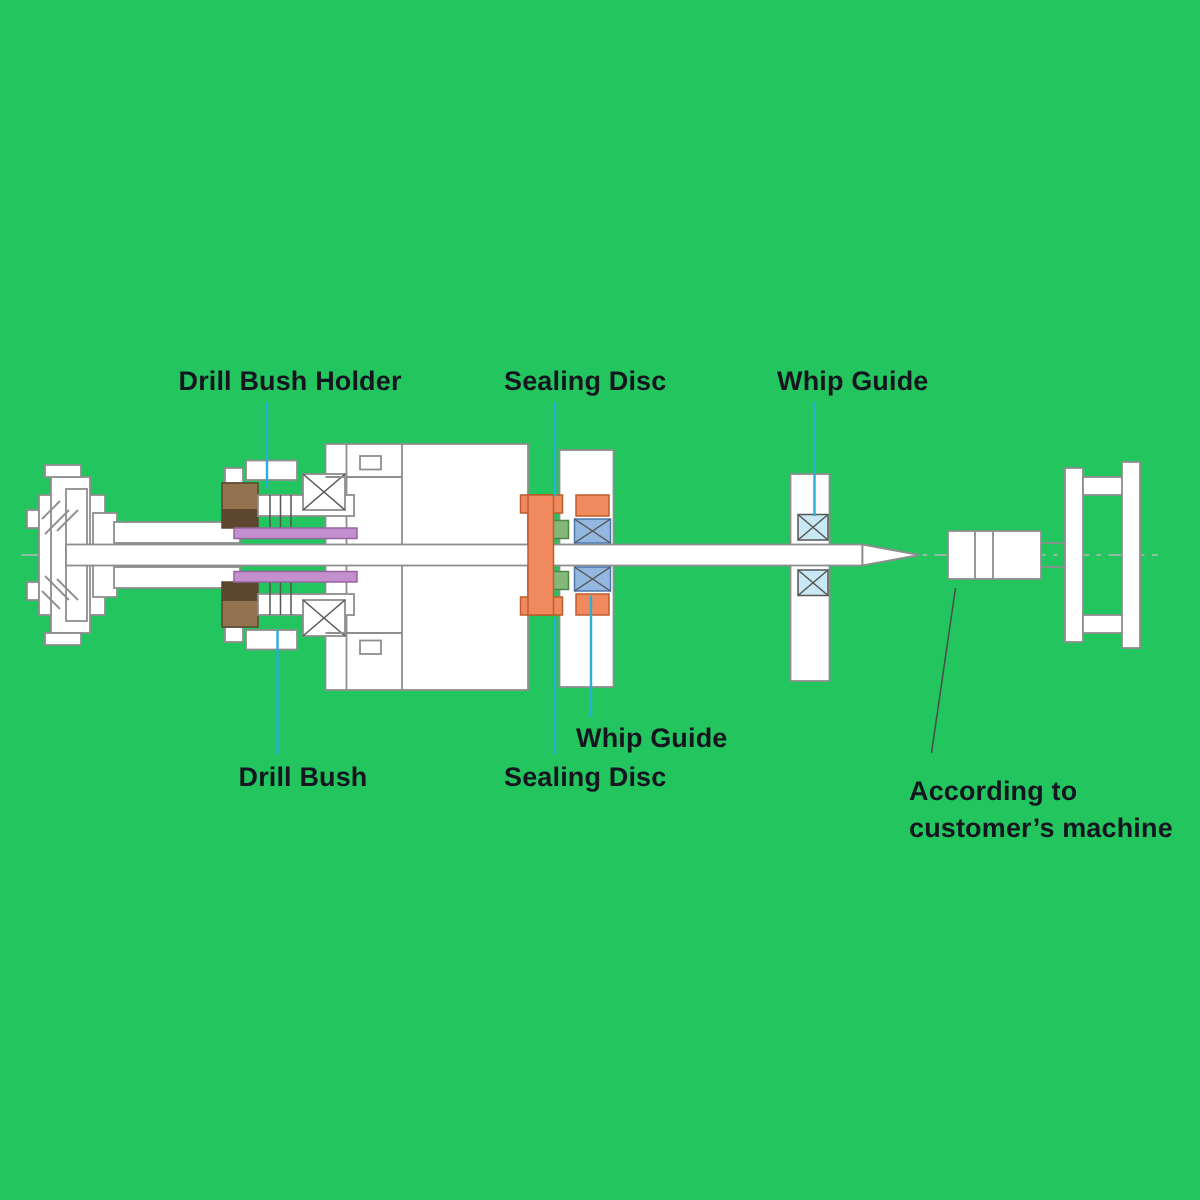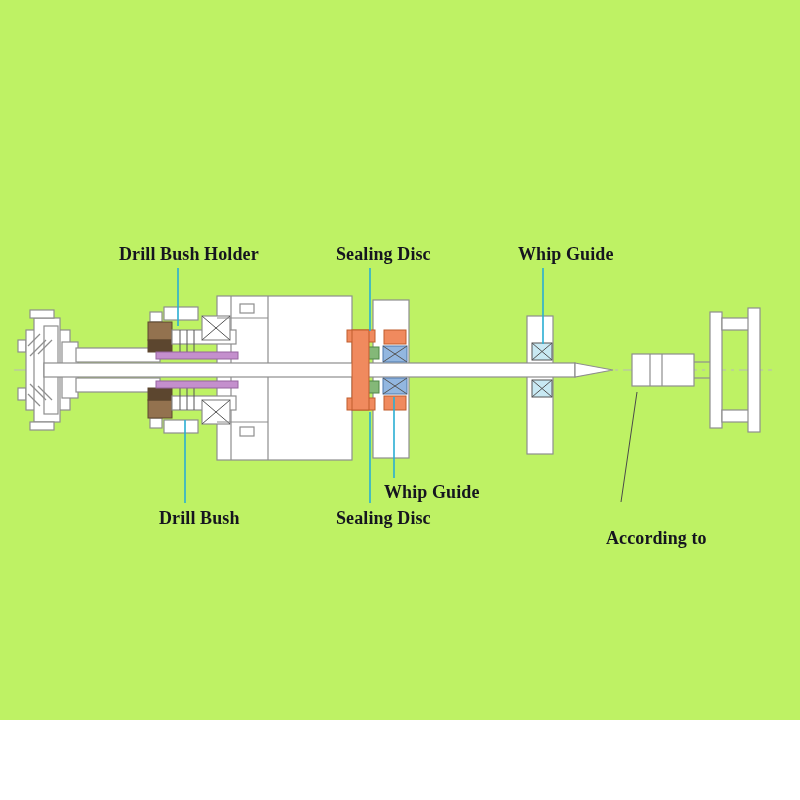--- a/index.html
+++ b/index.html
@@ -1,19 +1,19 @@
 <!DOCTYPE html>
 <html style="--text: #15151f; --leader: #2aaed3; --leader-dark: #4a4a4a; --outline: #8e8e8e; --outline-dark: #555555; --centerline: #b8b8b8; --brown: #93724f; --brown-dark: #5c462f; --purple: #c48fcd; --purple-dark: #96659f; --orange: #f08a5e; --orange-dark: #c05c2d; --green: #84b878; --green-dark: #4e8747; --blue: #93b7e0; --blue-dark: #4f78ab; --cyan-fill: #c8e9f3;"><head>
 <meta charset="utf-8">
 <style>
   * { margin:0; padding:0; box-sizing:border-box; }
   html,body { width:800px; height:800px; background:#ffffff; }
   .stage {
-    position:relative; width:800px; height:720px; background:#bef264;
-    overflow:hidden; font-family:Liberation Serif, serif;
+    position:relative; width:800px; height:800px; background:#22c55e;
+    overflow:hidden; font-family:Liberation Sans, sans-serif;
   }
   .diagram-svg { position:absolute; left:0; top:0; }
   .label {
     position:absolute; font-size:18px; font-weight:600;
     color:var(--text,#15151f); white-space:nowrap; letter-spacing:0.1px;
   }
   .label-2line { line-height:25px; }
 
   
   .ol   { stroke:var(--outline,#8e8e8e); stroke-width:1.2; fill:none; }
@@ -132,17 +132,18 @@
       <line x1="637" y1="392" x2="621" y2="502" class="leader-dark"></line>
     </g>
   </svg>
 
   <div class="label" style="left:119px; top:244px;">Drill Bush Holder</div>
   <div class="label" style="left:336px; top:244px;">Sealing Disc</div>
   <div class="label" style="left:518px; top:244px;">Whip Guide</div>
   <div class="label" style="left:159px; top:508px;">Drill Bush</div>
   <div class="label" style="left:384px; top:482px;">Whip Guide</div>
   <div class="label" style="left:336px; top:508px;">Sealing Disc</div>
-  <div class="label label-2line" style="left:606px; top:526px;">
+  <div class="label label-2line" style="left:606px; top:515px;">
     <div>According to</div>
+    <div>customer’s machine</div>
   </div>
 
 </div>
 
 </body></html>

